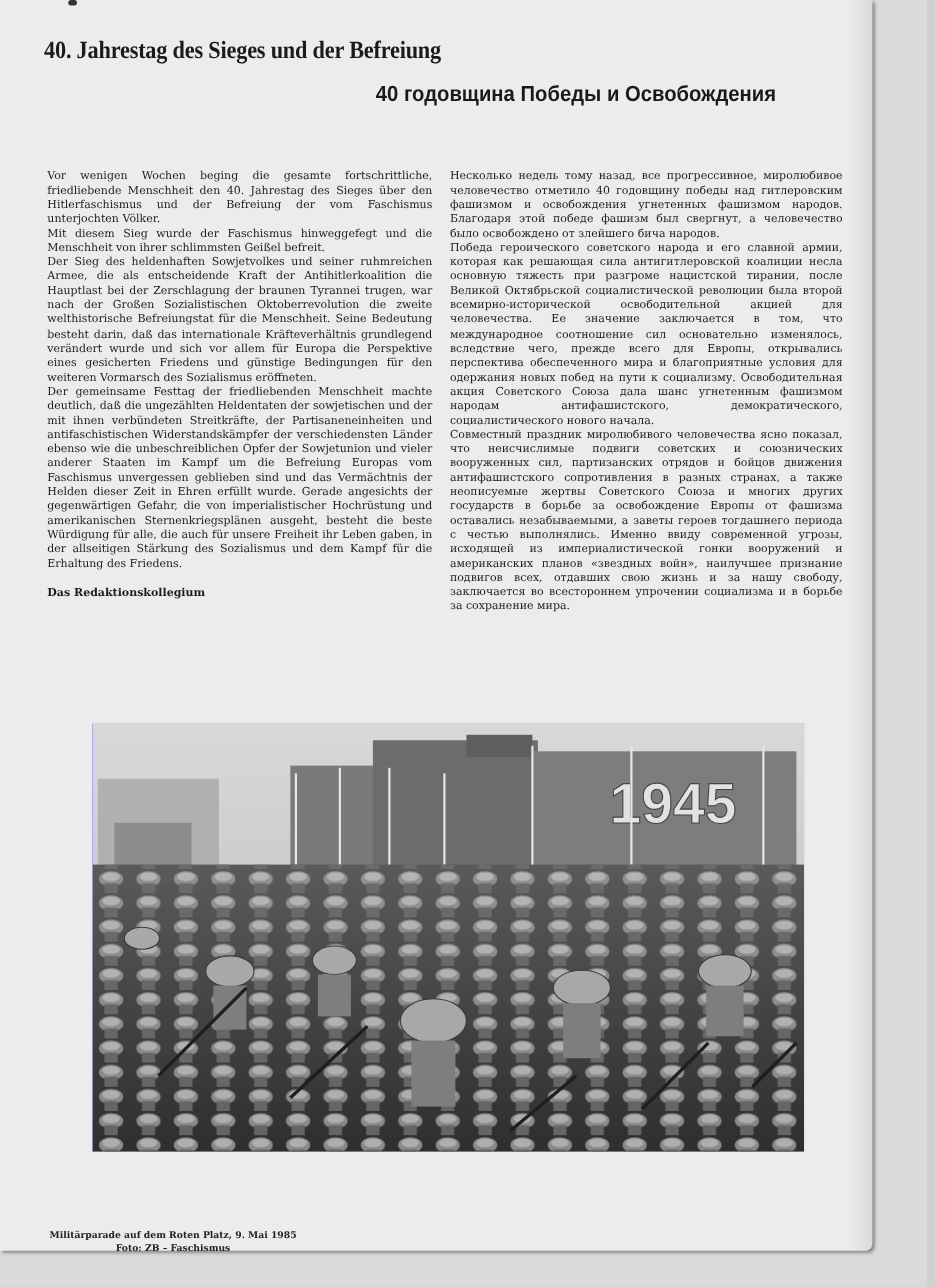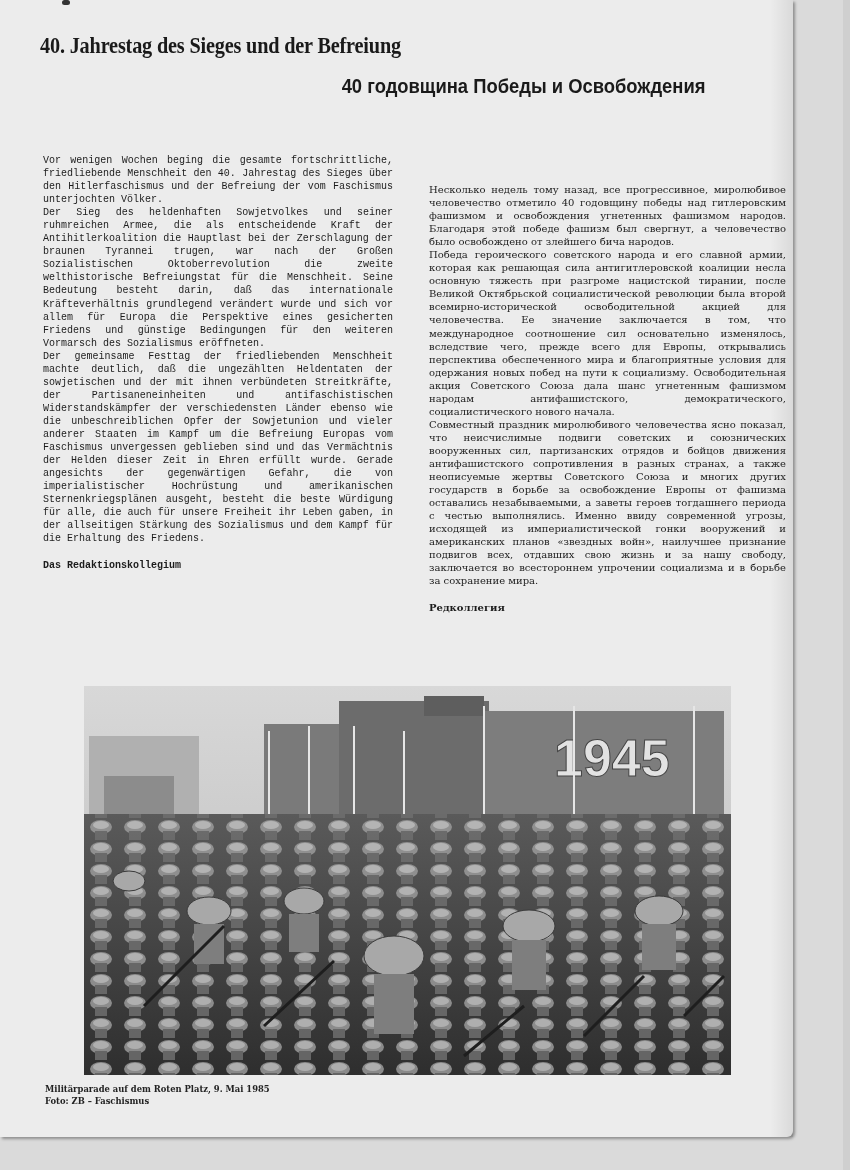--- a/index.html
+++ b/index.html
@@ -33,64 +33,65 @@
     font-family:"Liberation Sans", sans-serif; font-weight:bold;
     font-size:20px; color:#1a1a1a; white-space:nowrap;
     transform:scaleX(0.92); transform-origin:right top;
   }
 
   .col {
     position:absolute; top:154px; color:#1c1c1c;
     font-family:"DejaVu Serif", serif; font-size:10px; line-height:13.05px;
     text-align:justify;
   }
-  .col-de { left:43px; width:350px;font-family:Liberation Mono, monospace; }
-  .col-ru { left:429px; width:357px;margin-top:29px; }
+  .col-de { left:43px; width:350px; }
+  .col-ru { left:409px; width:357px; }
   .col p { margin:0; text-indent:0; hyphens:manual; }
   .sig { text-align:left; font-weight:bold; margin-top:14px !important; }
 
   .photo {
     position:absolute; left:84px; top:658px; width:647px; height:389px;
-    overflow:hidden; background:#8b5cf6;margin-top:28px;
+    overflow:hidden; background:#8b5cf6;
   }
   .photo svg { display:block; }
 
   .caption {
-    position:absolute; top:1084px; font-family:"DejaVu Serif", serif;
+    position:absolute; top:1117px; font-family:"DejaVu Serif", serif;
     font-size:8.4px; line-height:11.5px; color:#222; font-weight:bold;
     white-space:nowrap;
+    text-align:center;
   }
   .cap-de { left:45px; }
   .cap-ru { left:418px; }
 </style>
 </head>
 <body>
 
 <div class="scanner-bed"></div>
 <div class="scanner-edge"></div>
 
 <div class="paper">
   <div class="paper-shade"></div>
   <div class="spot"></div>
 
   <div class="title-de">40. Jahrestag des Sieges und der Befreiung</div>
   <div class="title-ru">40 годовщина Победы и Освобождения</div>
 
   <div class="col col-de">
     <p>Vor wenigen Wochen beging die gesamte fortschrittliche, friedliebende Menschheit den 40. Jahrestag des Sieges über den Hitlerfaschismus und der Befreiung der vom Faschismus unterjochten Völker.</p>
+    <p>Mit diesem Sieg wurde der Faschismus hinweggefegt und die Menschheit von ihrer schlimmsten Geißel befreit.</p>
     <p>Der Sieg des heldenhaften Sowjetvolkes und seiner ruhmreichen Armee, die als entscheidende Kraft der Antihitlerkoalition die Hauptlast bei der Zerschlagung der braunen Tyrannei trugen, war nach der Großen Sozialistischen Oktoberrevolution die zweite welthistorische Befreiungstat für die Menschheit. Seine Bedeutung besteht darin, daß das internationale Kräfteverhältnis grundlegend verändert wurde und sich vor allem für Europa die Perspektive eines gesicherten Friedens und günstige Bedingungen für den weiteren Vormarsch des Sozialismus eröffneten.</p>
     <p>Der gemeinsame Festtag der friedliebenden Menschheit machte deutlich, daß die ungezählten Heldentaten der sowjetischen und der mit ihnen verbündeten Streitkräfte, der Partisaneneinheiten und antifaschistischen Widerstandskämpfer der verschiedensten Länder ebenso wie die unbeschreiblichen Opfer der Sowjetunion und vieler anderer Staaten im Kampf um die Befreiung Europas vom Faschismus unvergessen geblieben sind und das Vermächtnis der Helden dieser Zeit in Ehren erfüllt wurde. Gerade angesichts der gegenwärtigen Gefahr, die von imperialistischer Hochrüstung und amerikanischen Sternenkriegsplänen ausgeht, besteht die beste Würdigung für alle, die auch für unsere Freiheit ihr Leben gaben, in der allseitigen Stärkung des Sozialismus und dem Kampf für die Erhaltung des Friedens.</p>
     <p class="sig">Das Redaktionskollegium</p>
   </div>
 
   <div class="col col-ru">
     <p>Несколько недель тому назад, все прогрессивное, миролюбивое человечество отметило 40 годовщину победы над гитлеровским фашизмом и освобождения угнетенных фашизмом народов. Благодаря этой победе фашизм был свергнут, а человечество было освобождено от злейшего бича народов.</p>
     <p>Победа героического советского народа и его славной армии, которая как решающая сила антигитлеровской коалиции несла основную тяжесть при разгроме нацистской тирании, после Великой Октябрьской социалистической революции была второй всемирно-исторической освободительной акцией для человечества. Ее значение заключается в том, что международное соотношение сил основательно изменялось, вследствие чего, прежде всего для Европы, открывались перспектива обеспеченного мира и благоприятные условия для одержания новых побед на пути к социализму. Освободительная акция Советского Союза дала шанс угнетенным фашизмом народам антифашистского, демократического, социалистического нового начала.</p>
     <p>Совместный праздник миролюбивого человечества ясно показал, что неисчислимые подвиги советских и союзнических вооруженных сил, партизанских отрядов и бойцов движения антифашистского сопротивления в разных странах, а также неописуемые жертвы Советского Союза и многих других государств в борьбе за освобождение Европы от фашизма оставались незабываемыми, а заветы героев тогдашнего периода с честью выполнялись. Именно ввиду современной угрозы, исходящей из империалистической гонки вооружений и американских планов «звездных войн», наилучшее признание подвигов всех, отдавших свою жизнь и за нашу свободу, заключается во всестороннем упрочении социализма и в борьбе за сохранение мира.</p>
-    <p class="sig">Редколлегия</p>
   </div>
 
   <div class="photo">
     <svg width="647" height="389" viewBox="0 0 647 389" xmlns="http://www.w3.org/2000/svg">
       <defs>
         <linearGradient id="sky" x1="0" y1="0" x2="0" y2="1">
           <stop offset="0" stop-color="#d8d8d8"></stop>
           <stop offset="1" stop-color="#b8b8b8"></stop>
         </linearGradient>
         <linearGradient id="crowd" x1="0" y1="0" x2="0" y2="1">

